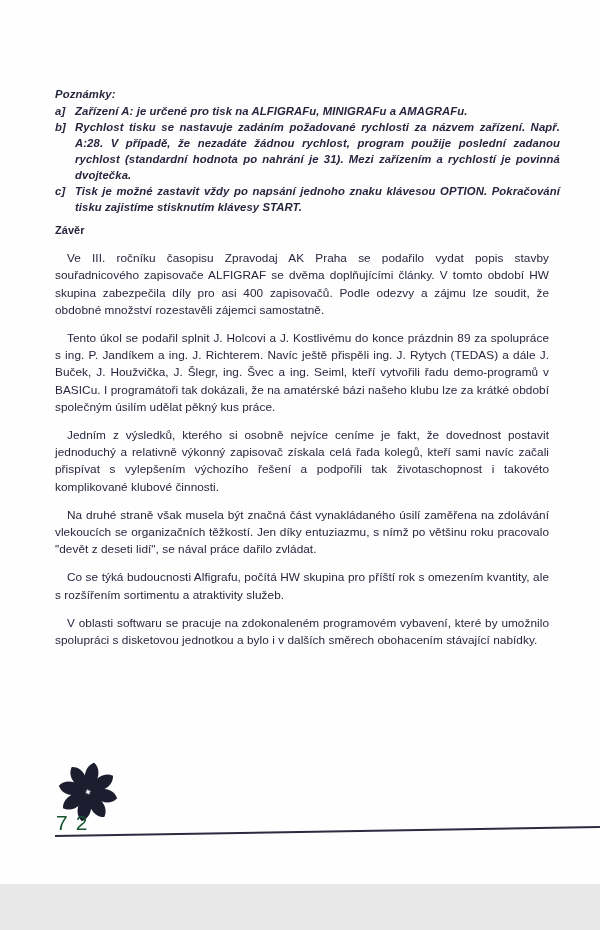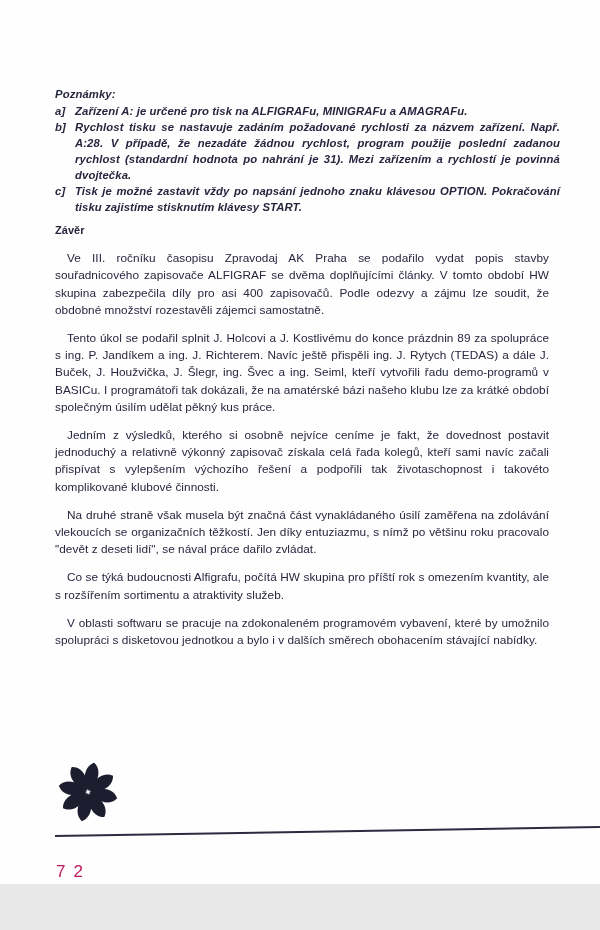--- a/index.html
+++ b/index.html
@@ -62,24 +62,24 @@
     top: 835px;
     width: 545px;
     height: 2.4px;
     background: #2c2c40;
     transform: rotate(-0.95deg);
     transform-origin: left center;
   }
   .page-number {
     position: absolute;
     left: 56px;
-    top: 862px;
-    font-size: 17px;
+    top: 811px;
+    font-size: 21px;
     letter-spacing: 8px;
-    color: #be185d;
+    color: #14532d;
   }
 </style>
 </head>
 <body>
 
 <div class="page">
 
   <div class="notes">
     <div class="notes-heading">Poznámky:</div>
     <div class="note-item">

